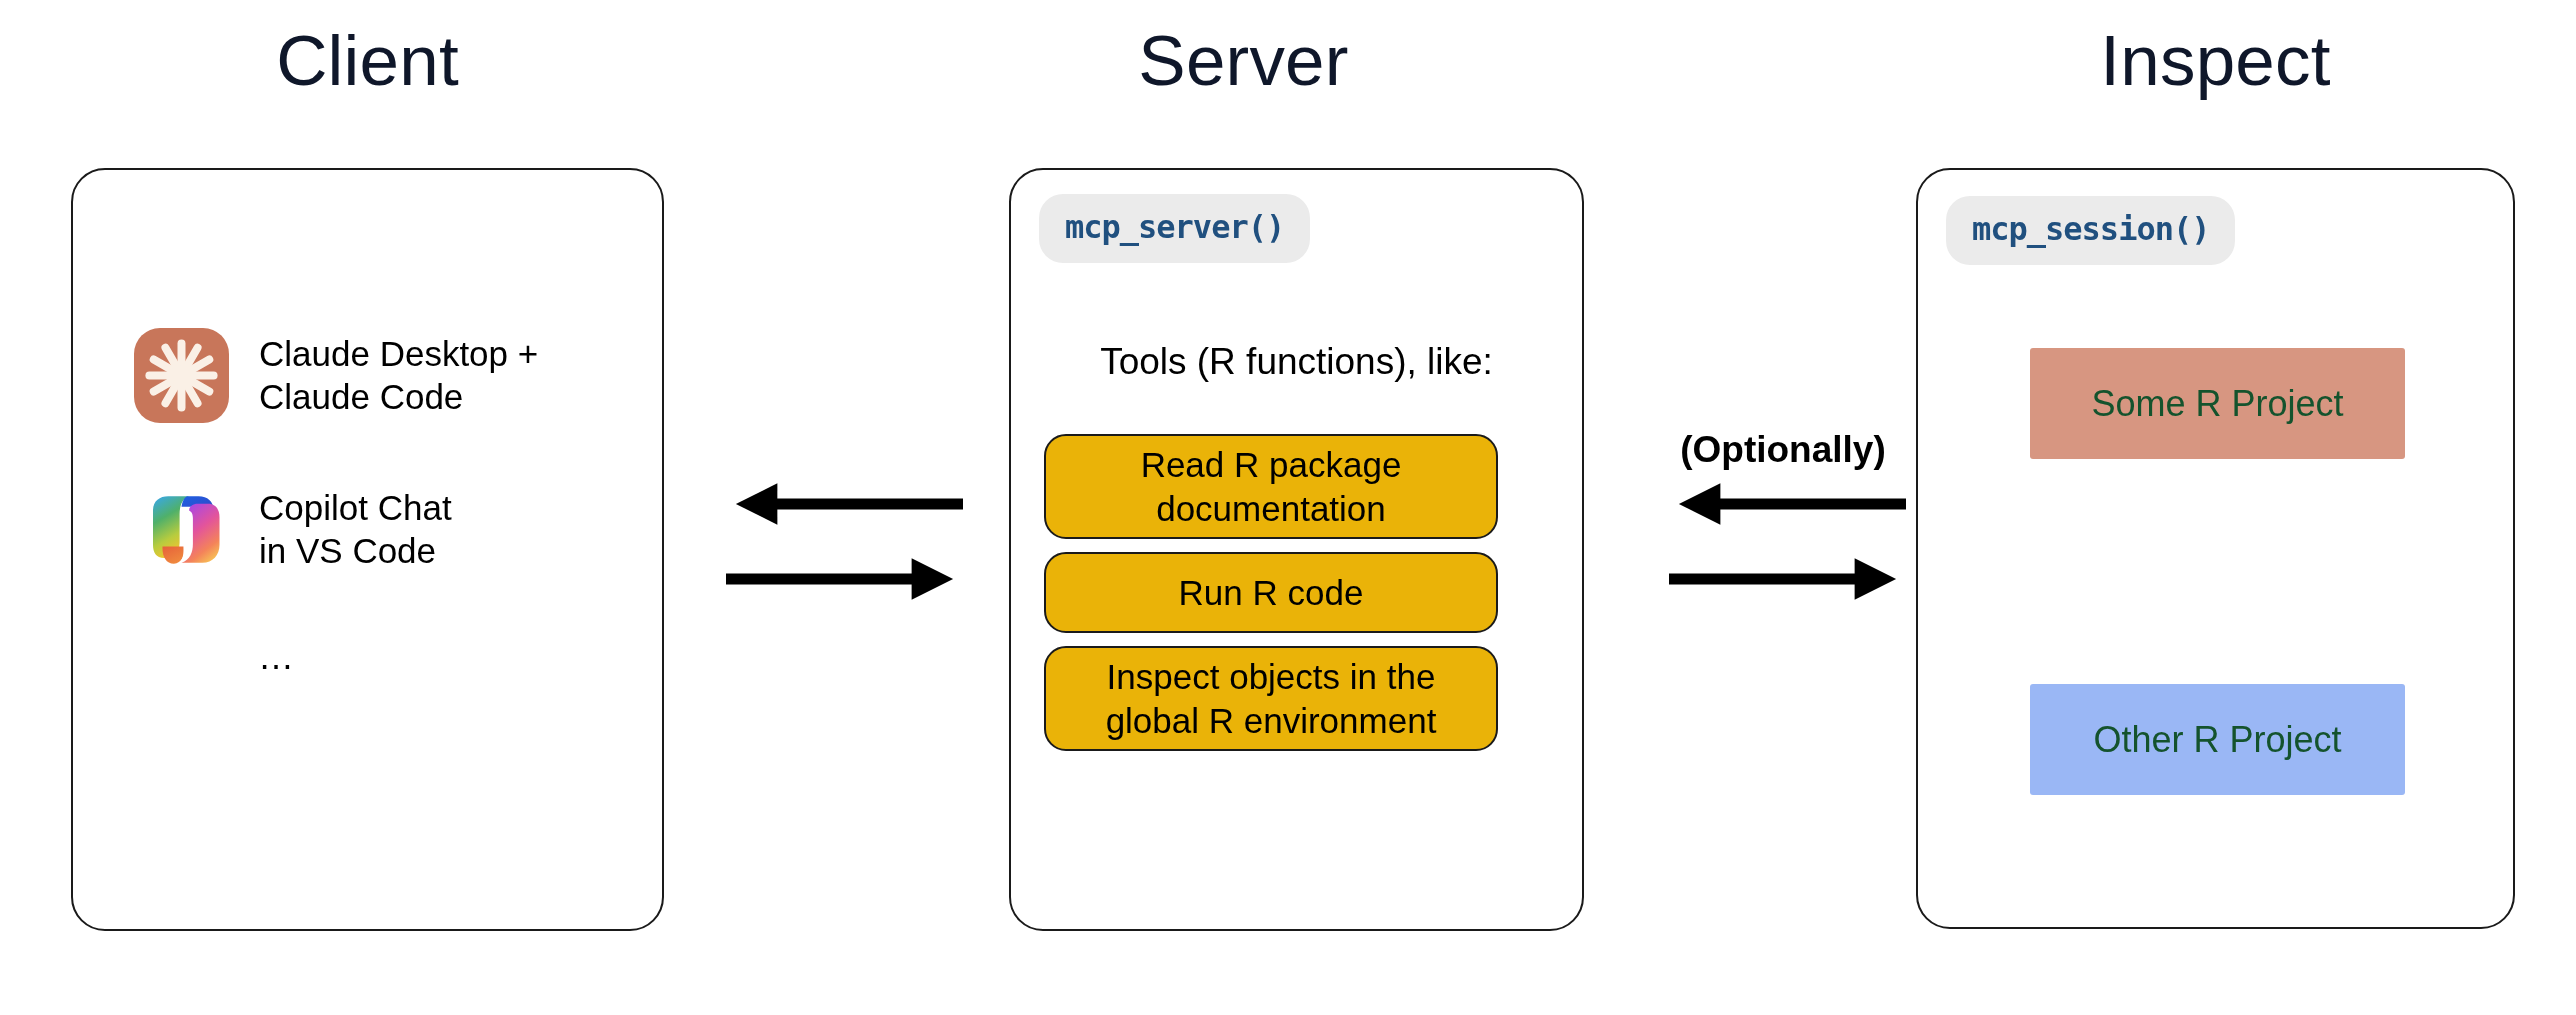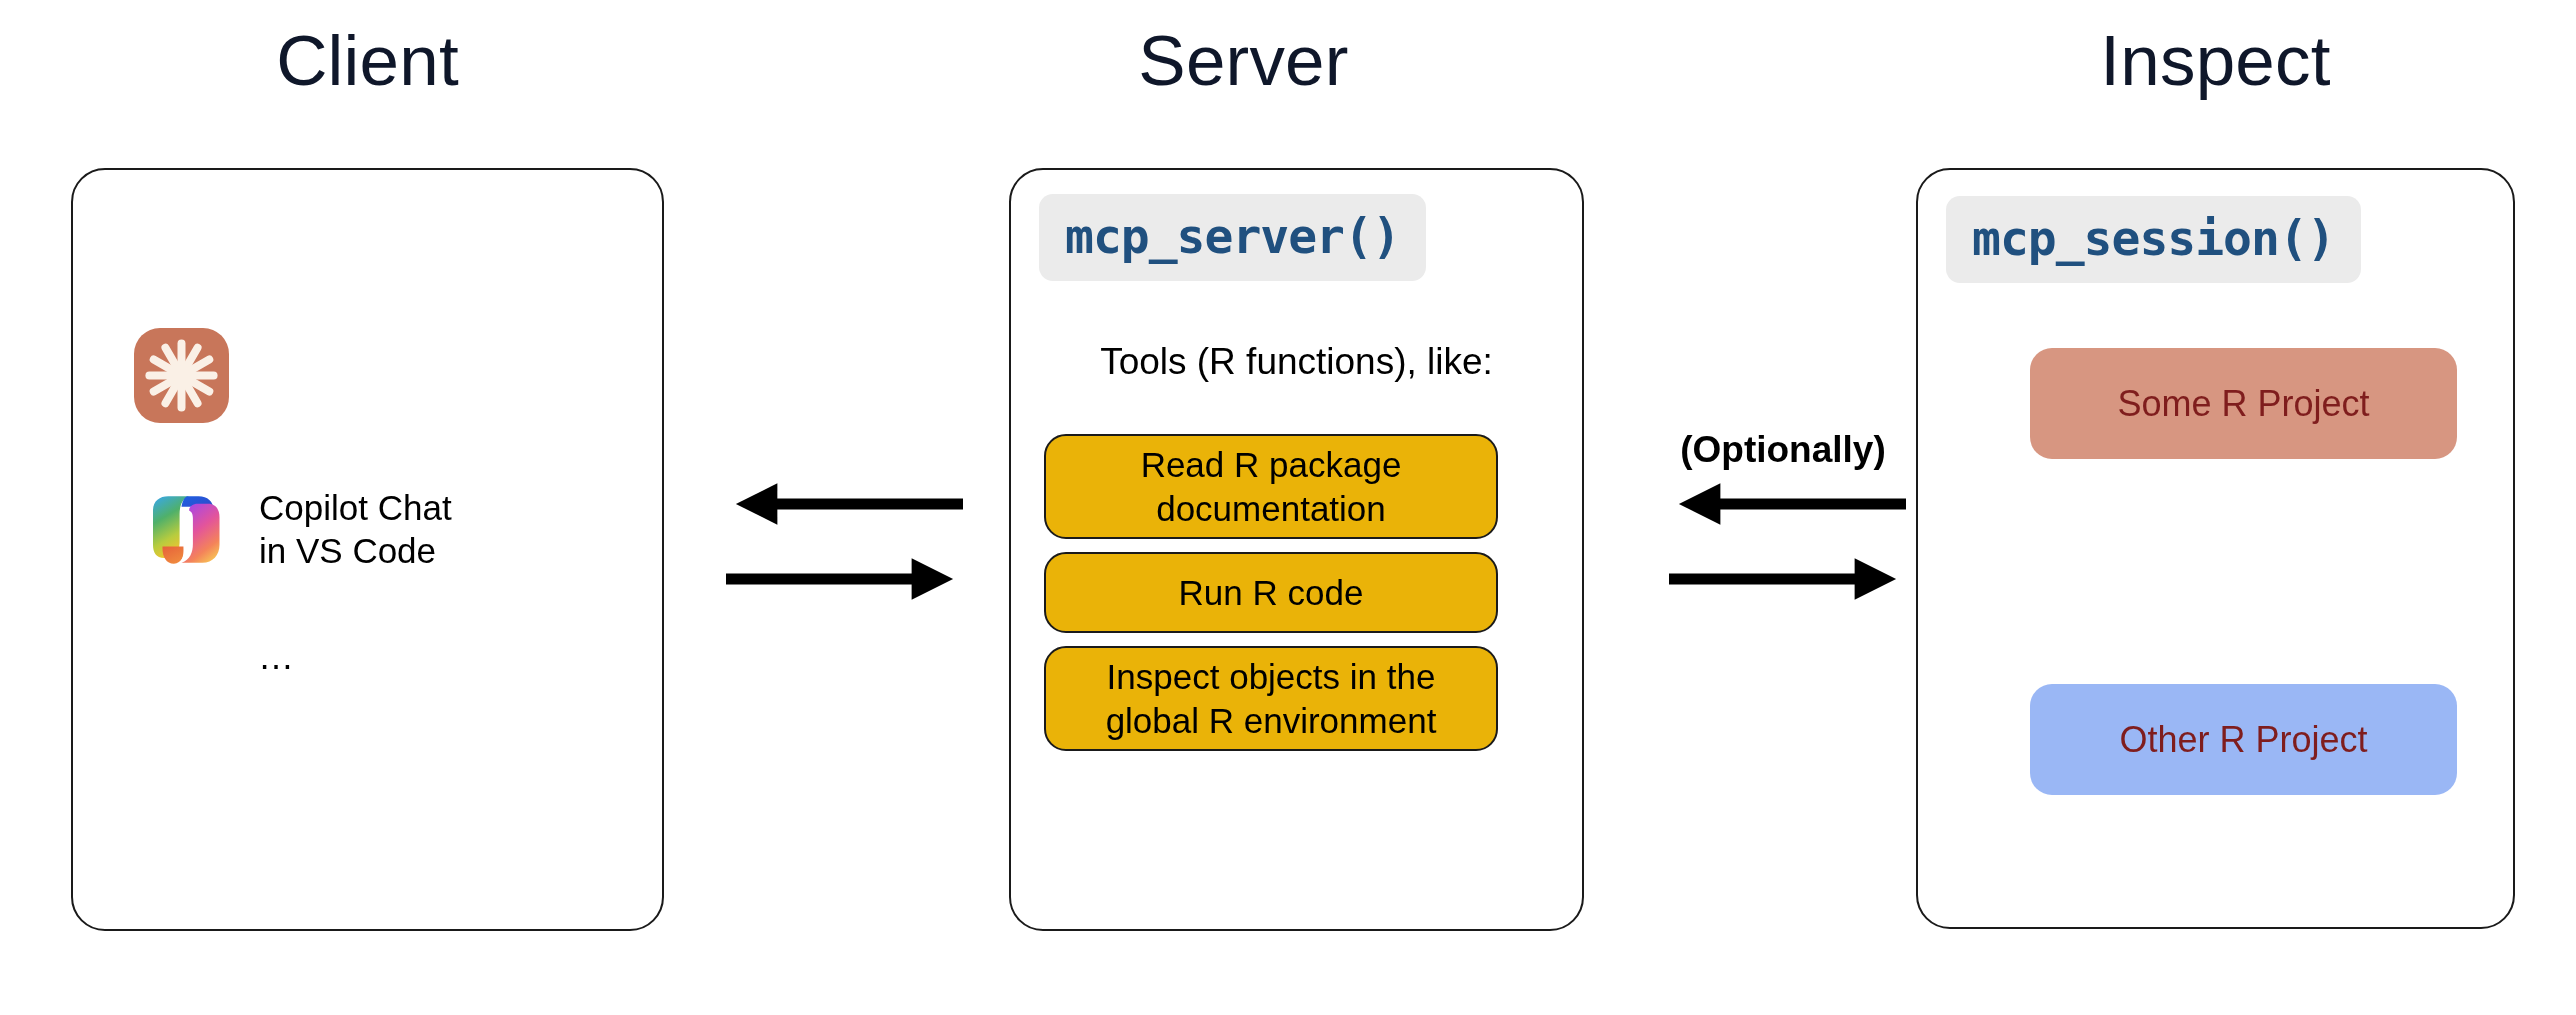--- a/index.html
+++ b/index.html
@@ -87,23 +87,23 @@
   .icon-copilot svg { display: block; width: 100%; height: 100%; }
 
   
   .icon-positron { background: #4a7ab5; }
   .icon-positron svg { display: block; width: 100%; height: 100%; }
 
   
   .code-badge {
     position: absolute;
     background: #ebebeb;
-    border-radius: 14px;
+    border-radius: 24px;
     font-family: "DejaVu Sans Mono", monospace;
-    font-size: 48px;
+    font-size: 32px;
     font-weight: 700;
     color: #20507f;
     padding: 14px 26px 17px 26px;
     letter-spacing: -1px;
     white-space: nowrap;
     box-sizing: border-box;
   }
   #badge-server  { left: 1039px; top: 194px; }
   #badge-session { left: 1946px; top: 196px; }
 
@@ -136,28 +136,28 @@
     padding: 0 18px;
   }
   #tool-0 { top: 434px; height: 105px; }
   #tool-1 { top: 552px; height: 81px;  }
   #tool-2 { top: 646px; height: 105px; }
 
   
   .project-box {
     position: absolute;
     left: 2030px;
-    width: 427px;
+    width: 375px;
     height: 111px;
-    border-radius: 22px;
+    border-radius: 3px;
     display: flex;
     align-items: center;
     justify-content: center;
     font-size: 36px;
-    color: #7f1d1d;
+    color: #14532d;
     box-sizing: border-box;
   }
   #project-0 { top: 348px; background: #d79681; }
   #project-1 { top: 684px; background: #9ab7f5; }
 
   
   .arrow-group { position: absolute; }
   #arrows-client-server  { left: 726px;  top: 482px; }
   #arrows-server-session { left: 1669px; top: 482px; }
   .arrow-svg { display: block; }
@@ -220,20 +220,22 @@
             <g transform="rotate(300)">
                 <rect x="-4.2" y="-38" width="8.4" height="38" rx="4.2"></rect>
               </g>
             <g transform="rotate(330)">
                 <rect x="-4.2" y="-38" width="8.4" height="38" rx="4.2"></rect>
               </g>
             <circle cx="0" cy="0" r="9"></circle>
           </g>
         </svg>
       </span>
+      <span class="client-label">Claude Desktop +
+Claude Code</span>
     </div>
 
     <div class="client-item">
       <span class="client-icon icon-copilot">
         <svg viewBox="0 0 100 100" aria-hidden="true">
           <defs>
             <linearGradient id="cpA" x1="0" y1="0" x2="0.35" y2="1">
               <stop offset="0%" stop-color="#37a7f0"></stop>
               <stop offset="40%" stop-color="#4fb06a"></stop>
               <stop offset="75%" stop-color="#b8cc3e"></stop>

